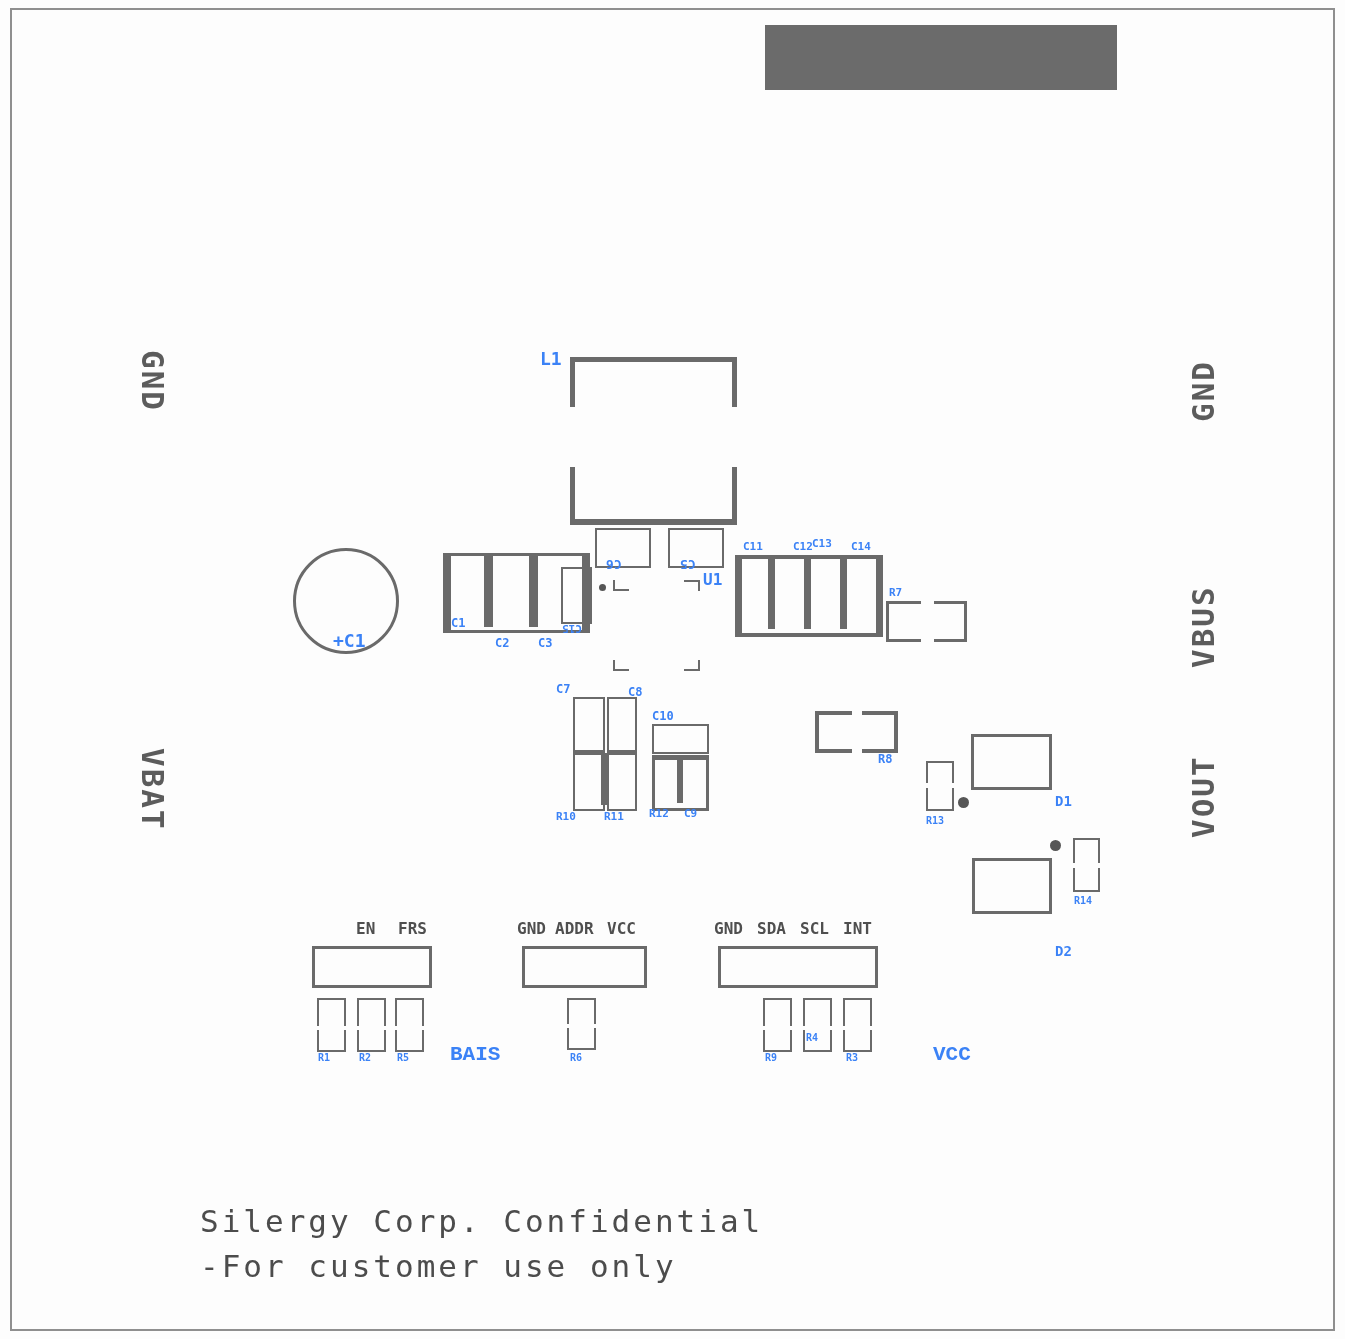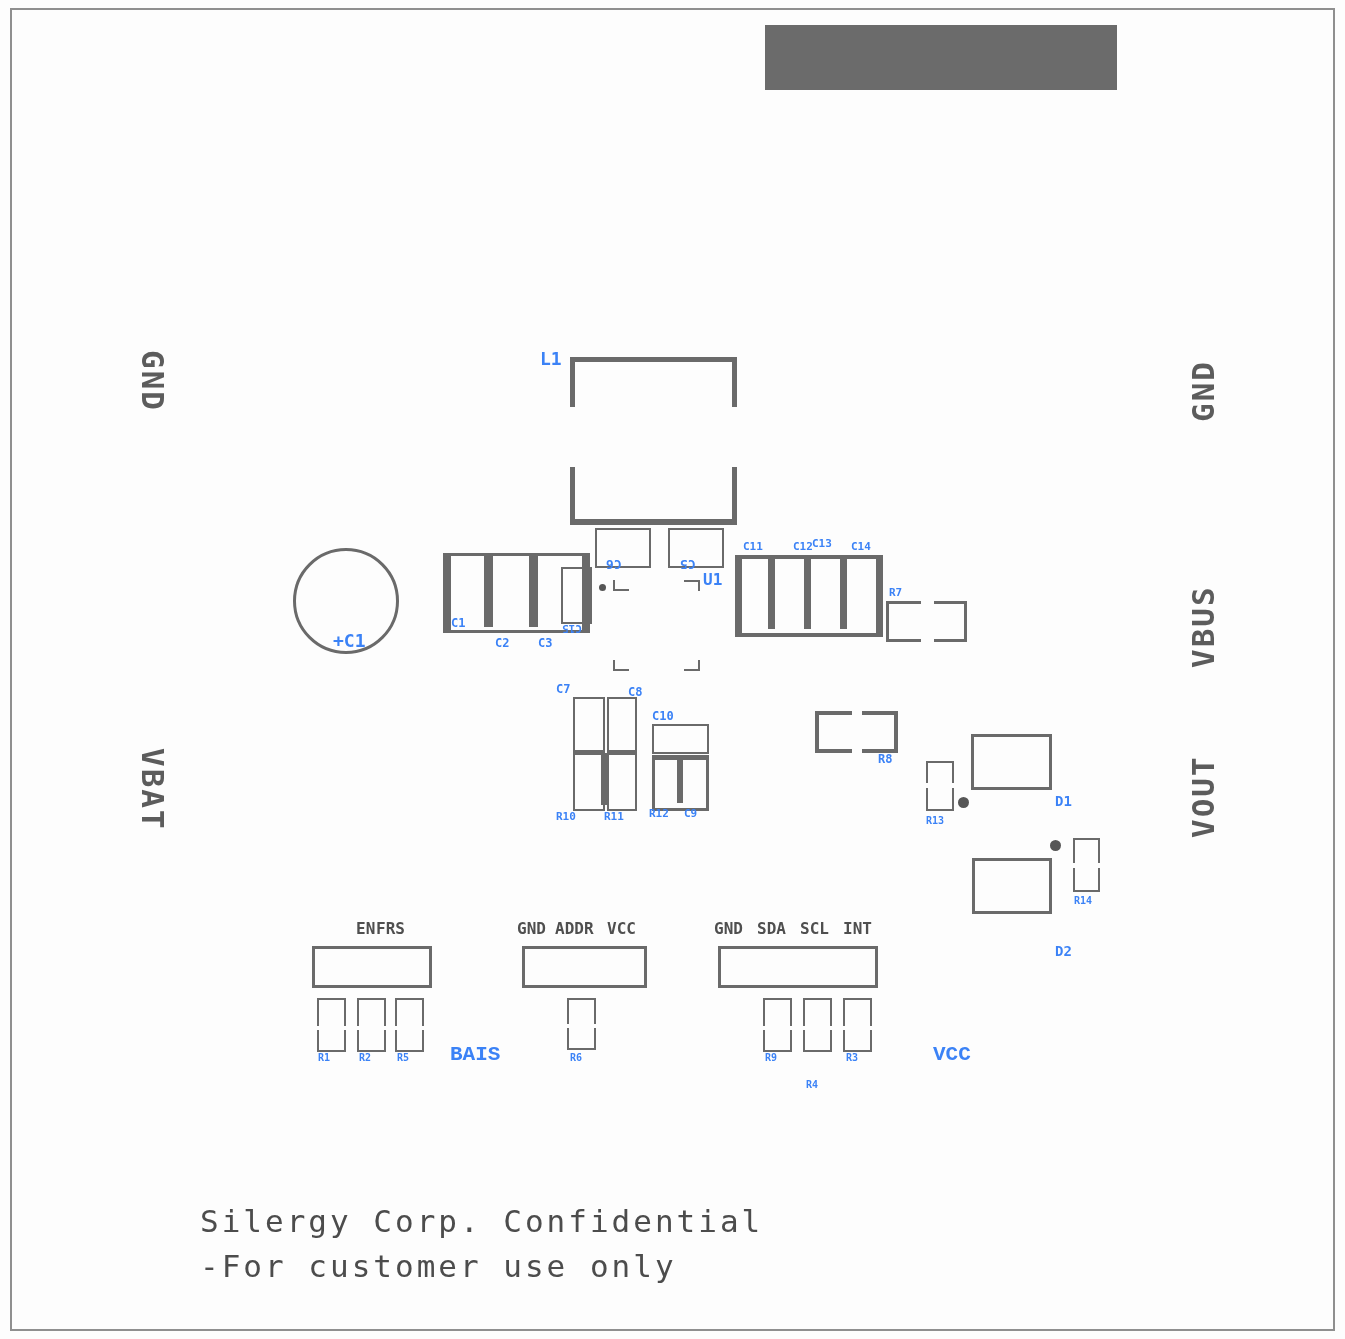--- a/index.html
+++ b/index.html
@@ -111,21 +111,21 @@
   <div class="lbl t11" style="left:604px;top:811px;">R11</div>
 
   <div class="lbl t12" style="left:652px;top:710px;">C10</div>
   <div class="box" style="left:652px;top:724px;width:53px;height:26px;"></div>
   <div class="box" style="left:652px;top:755px;width:51px;height:48px;border-width:3px;border-top-width:5px;"></div>
   <div class="bar" style="left:677px;top:758px;width:6px;height:45px;"></div>
   <div class="lbl t11" style="left:649px;top:808px;">R12</div>
   <div class="lbl t11" style="left:684px;top:808px;">C9</div>
 
   <div class="pin" style="left:356px;top:921px;">EN</div>
-  <div class="pin" style="left:376px;top:921px;">FRS</div>
+  <div class="pin" style="left:398px;top:921px;">FRS</div>
   <div class="box" style="left:312px;top:946px;width:114px;height:36px;border-width:3px;"></div>
   <div class="box" style="left:317px;top:998px;width:25px;height:26px;border-bottom:none;"></div>
   <div class="box" style="left:317px;top:1030px;width:25px;height:20px;border-top:none;"></div>
   <div class="box" style="left:357px;top:998px;width:25px;height:26px;border-bottom:none;"></div>
   <div class="box" style="left:357px;top:1030px;width:25px;height:20px;border-top:none;"></div>
   <div class="box" style="left:395px;top:998px;width:25px;height:26px;border-bottom:none;"></div>
   <div class="box" style="left:395px;top:1030px;width:25px;height:20px;border-top:none;"></div>
   <div class="lbl t10" style="left:318px;top:1053px;">R1</div>
   <div class="lbl t10" style="left:359px;top:1053px;">R2</div>
   <div class="lbl t10" style="left:397px;top:1053px;">R5</div>
@@ -144,20 +144,20 @@
   <div class="pin" style="left:800px;top:921px;">SCL</div>
   <div class="pin" style="left:843px;top:921px;">INT</div>
   <div class="box" style="left:718px;top:946px;width:154px;height:36px;border-width:3px;"></div>
   <div class="box" style="left:763px;top:998px;width:25px;height:26px;border-bottom:none;"></div>
   <div class="box" style="left:763px;top:1030px;width:25px;height:20px;border-top:none;"></div>
   <div class="box" style="left:803px;top:998px;width:25px;height:26px;border-bottom:none;"></div>
   <div class="box" style="left:803px;top:1030px;width:25px;height:20px;border-top:none;"></div>
   <div class="box" style="left:843px;top:998px;width:25px;height:26px;border-bottom:none;"></div>
   <div class="box" style="left:843px;top:1030px;width:25px;height:20px;border-top:none;"></div>
   <div class="lbl t10" style="left:765px;top:1053px;">R9</div>
-  <div class="lbl t10" style="left:806px;top:1080px;">R4</div>
+  <div class="lbl t10" style="left:806px;top:1033px;">R4</div>
   <div class="lbl t10" style="left:846px;top:1053px;">R3</div>
   <div class="lbl t21" style="left:933px;top:1044px;">VCC</div>
 
   <div class="footer-line" style="left:200px;top:1251px;">-For customer use only</div>
   <div class="footer-line" style="left:200px;top:1206px;">Silergy Corp. Confidential</div>
 
 </div>
 
 </body></html>

